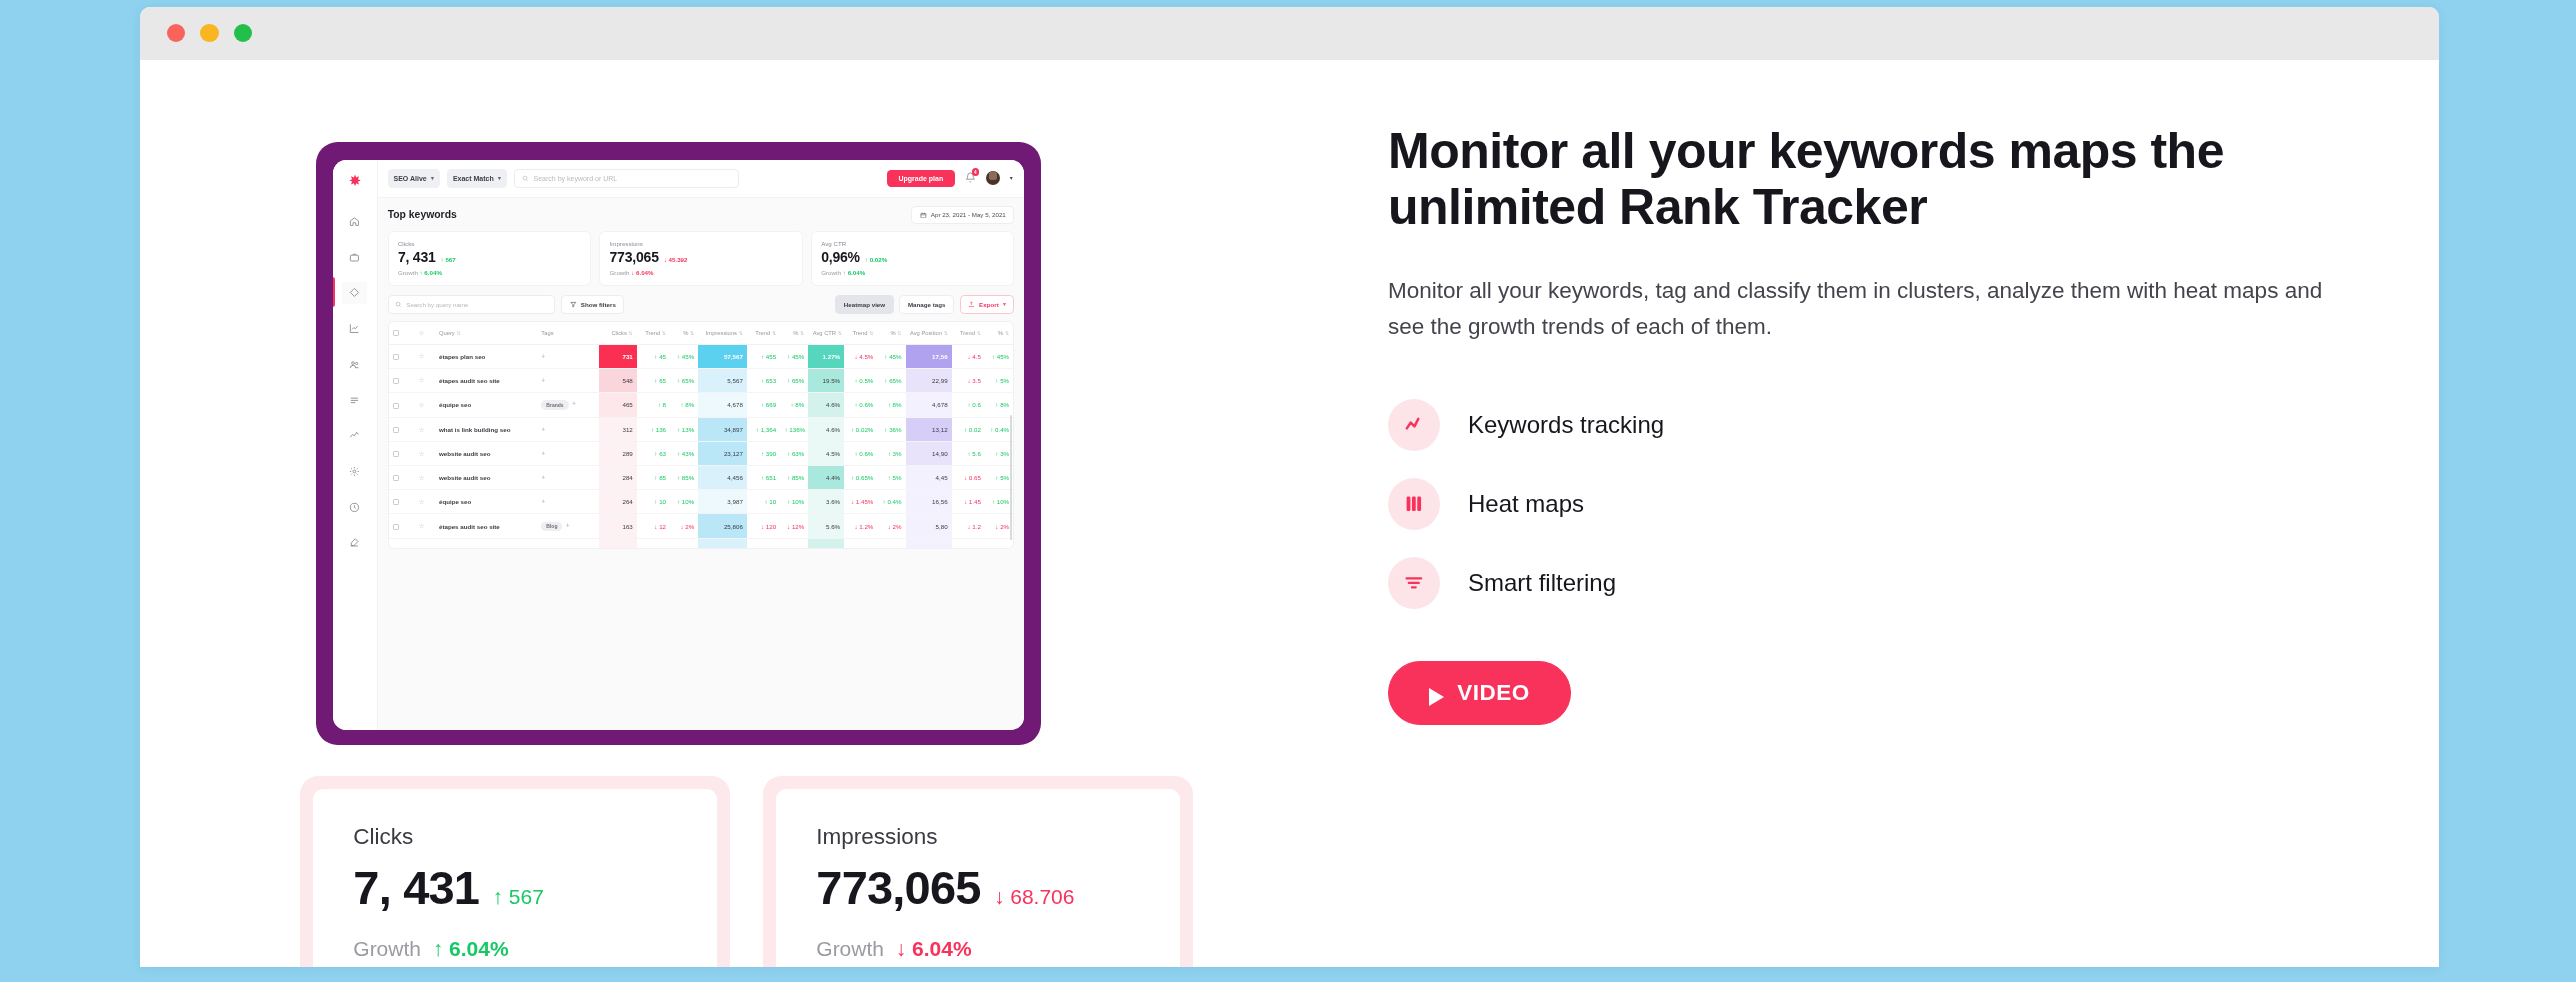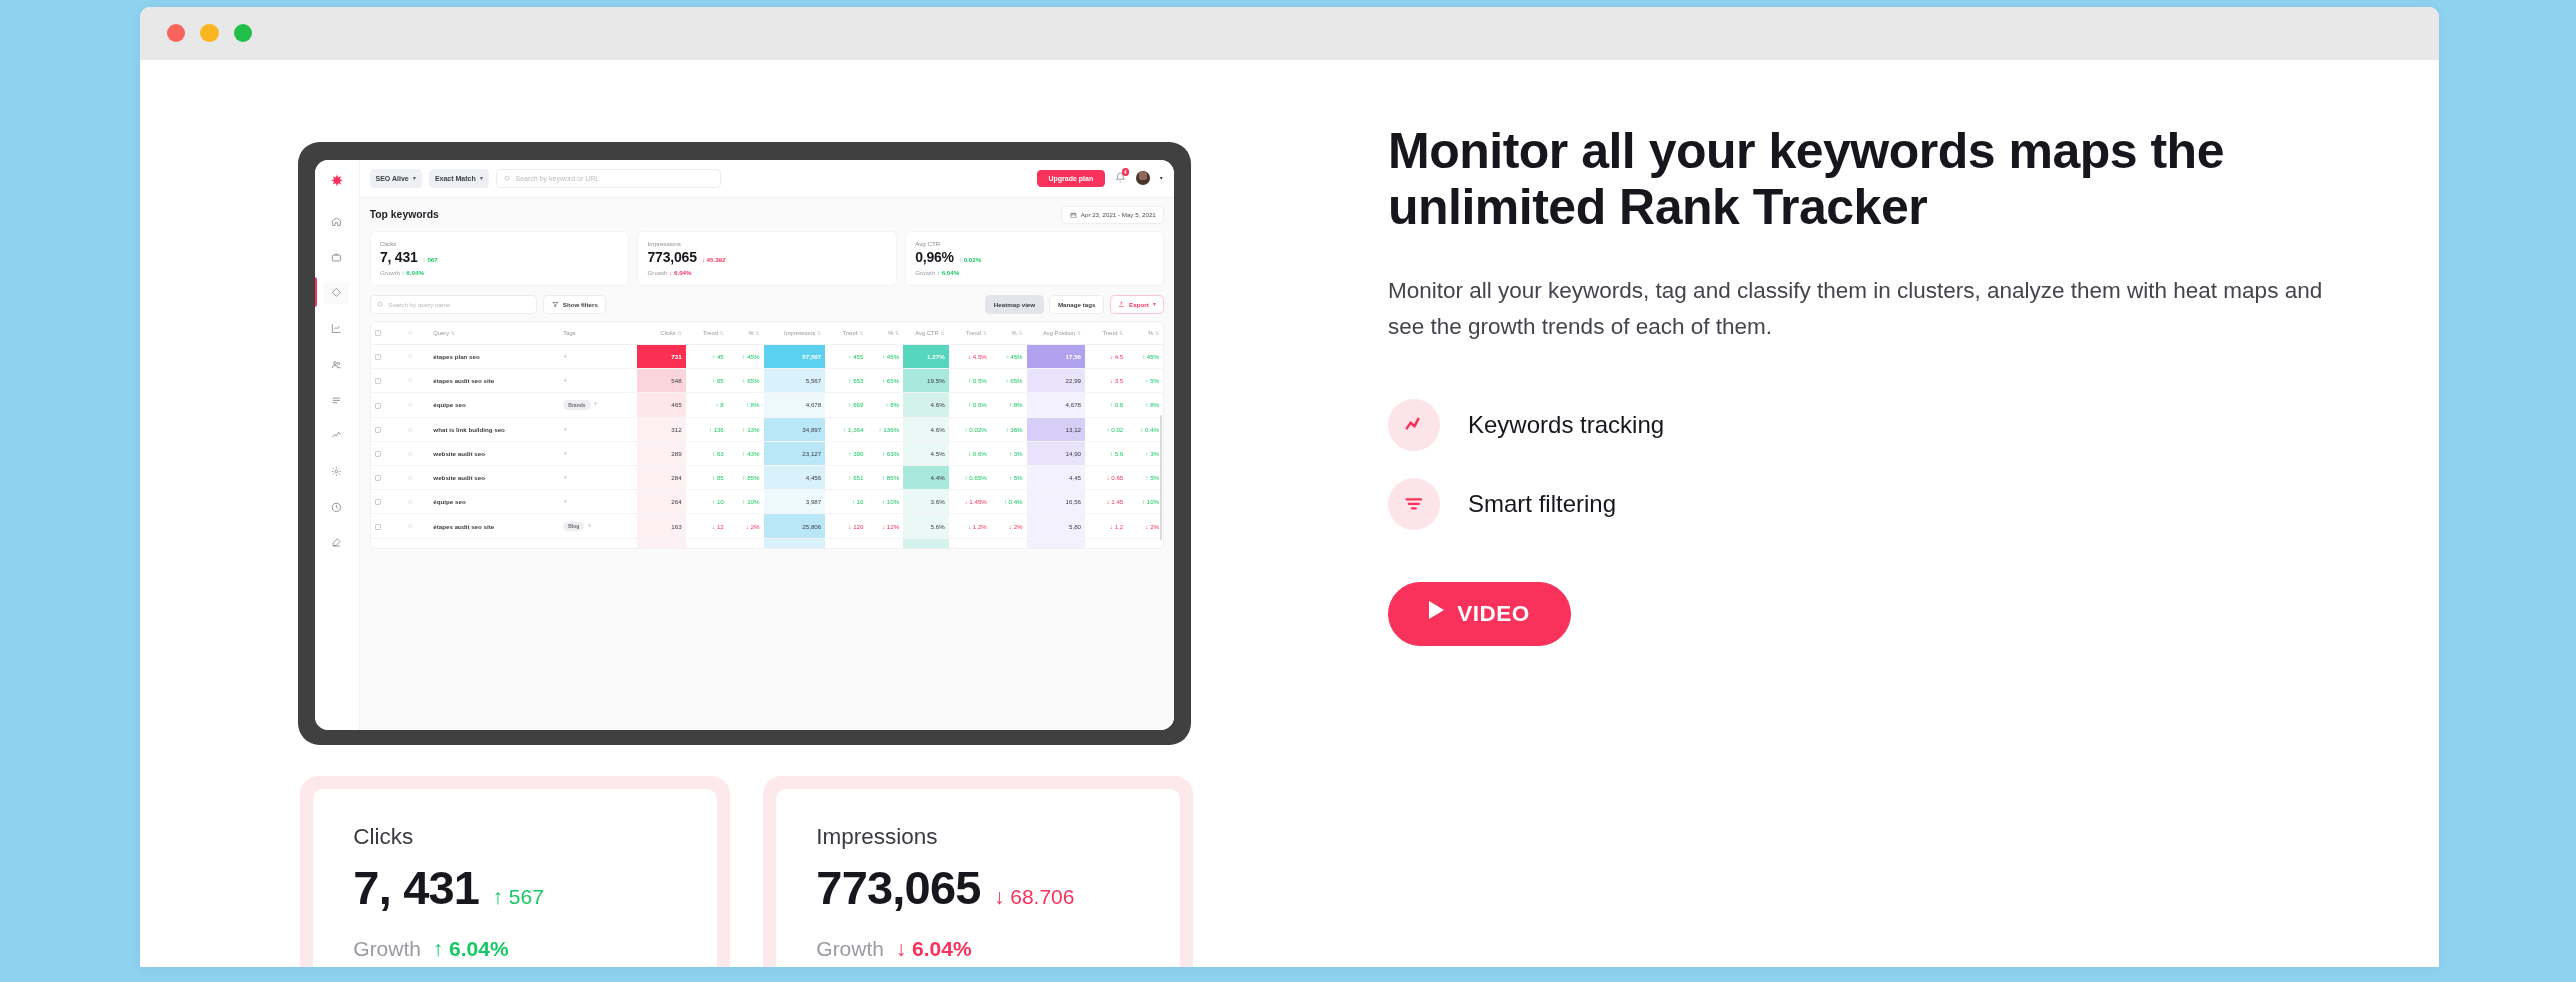--- a/index.html
+++ b/index.html
@@ -43,23 +43,23 @@
   
   #left-col {
     width: 1225px;
     position: relative;
     padding: 48px 0 0 30px;
   }
 
   
   #dash-frame {
     position: absolute;
-    left: 158px; top: 82px;
-    width: 893px; height: 603px;
-    background: #404040;
+    left: 176px; top: 82px;
+    width: 725px; height: 603px;
+    background: #701a75;
     border-radius: 21.7px;
     padding: 18.3px 16.7px 15px 16.7px;
   }
   #dash-inner {
     width: 100%; height: 100%;
     background: #ffffff;
     border-radius: 13.3px;
     overflow: hidden;
     display: flex;
     position: relative;
@@ -307,21 +307,21 @@
     display: flex; align-items: center; justify-content: center;
     color: #f8325a; flex: none;
   }
   .feature-label { font-size: 24px; color: #16161c; }
   #cta-row { display: flex; gap: 52px; margin-top: 52px; }
   #video-btn {
     background: #f8325a; color: #fff;
     border-radius: 33px;
     font-size: 22.5px; font-weight: 700; letter-spacing: 0.5px;
     padding: 18.3px 40px;
-    display: flex; align-items: flex-start; gap: 13.3px;
+    display: flex; align-items: flex-end; gap: 13.3px;
     border: 1.7px solid #f8325a;
   }
   #learn-btn {
     background: #fff; color: #f8325a;
     border: 1.7px solid #f8325a;
     border-radius: 33px;
     font-size: 22.5px; font-weight: 700; letter-spacing: 0.5px;
     padding: 18.3px 43px;
     display: flex; align-items: center;
   }
@@ -750,20 +750,30 @@
 
         <div class="feature">
           <div class="feature-icon">
             <svg width="23" height="23" viewBox="0 0 24 24" fill="none" stroke="currentColor" stroke-width="2.6" stroke-linecap="round" stroke-linejoin="round">
                 <path d="M4 16l4-6 4 4 4-8"></path>
               </svg>
           </div>
           <div class="feature-label">Keywords tracking</div>
         </div>
 
+        <div class="feature">
+          <div class="feature-icon">
+            <svg width="21.7" height="21.7" viewBox="0 0 24 24" fill="currentColor">
+                <rect x="4" y="4" width="4.2" height="16" rx="1.4"></rect>
+                <rect x="9.9" y="4" width="4.2" height="16" rx="1.4"></rect>
+                <rect x="15.8" y="4" width="4.2" height="16" rx="1.4"></rect>
+              </svg>
+          </div>
+          <div class="feature-label">Heat maps</div>
+        </div>
 
         <div class="feature">
           <div class="feature-icon">
             <svg width="21.7" height="21.7" viewBox="0 0 24 24" fill="none" stroke="currentColor" stroke-width="2.6" stroke-linecap="round">
                 <path d="M4 7h16M6.5 12h11M10 17h4"></path>
               </svg>
           </div>
           <div class="feature-label">Smart filtering</div>
         </div>
 

